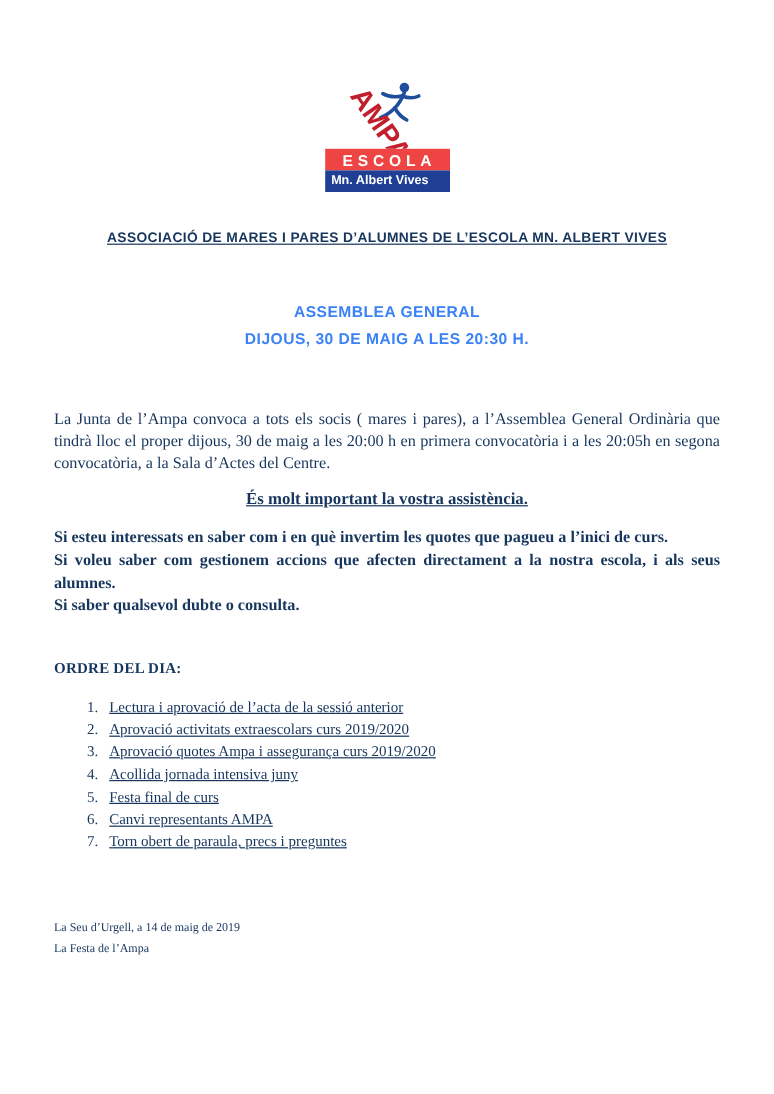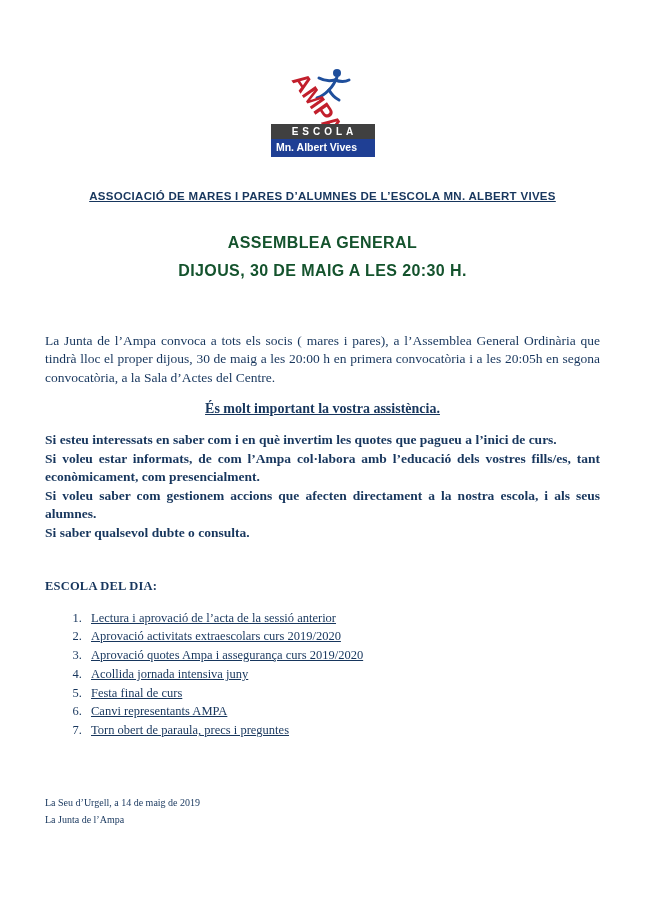--- a/index.html
+++ b/index.html
@@ -24,25 +24,25 @@
   .logo {
     width: 104px;
     margin: 0 auto;
     text-align: center;
   }
   .logo-art {
     display: block;
     margin: 0 auto;
   }
   .logo-bar-orange {
-    background: #404040;
+    background: #ef4444;
     color: #ffffff;
     font-family: "Liberation Sans", sans-serif;
     font-weight: bold;
-    font-size: 10px;
+    font-size: 13px;
     letter-spacing: 4px;
     padding: 3px 0 2px 4px;
     line-height: 1;
   }
   .logo-bar-blue {
     background: #1f3f94;
     color: #ffffff;
     font-family: "Liberation Sans", sans-serif;
     font-weight: bold;
     font-size: 10.5px;
@@ -59,28 +59,28 @@
     font-weight: bold;
     font-size: 11.5px;
     letter-spacing: 0.3px;
     line-height: 1.6;
     color: #17365d;
     text-decoration: underline;
   }
 
   
   .main-title {
-    margin-top: 24px;
+    margin-top: 40px;
     text-align: center;
     font-family: "Liberation Sans", sans-serif;
     font-weight: bold;
-    font-size: 16px;
+    font-size: 13px;
     letter-spacing: 0.4px;
     line-height: 1.78;
-    color: #14532d;
+    color: #3b82f6;
   }
 
   
   .intro {
     margin-top: 46px;
     font-size: 13.5px;
     line-height: 1.36;
     text-align: justify;
   }
   .highlight {
@@ -159,34 +159,33 @@
     <div>ASSEMBLEA GENERAL</div>
     <div>DIJOUS, 30 DE MAIG A LES 20:30 H.</div>
   </div>
 
   <p class="intro">La Junta de l’Ampa convoca a tots els socis ( mares i pares), a l’Assemblea General Ordinària que tindrà lloc el proper dijous, 30 de maig a les 20:00 h en primera convocatòria i a les 20:05h en segona convocatòria, a la Sala d’Actes del Centre.</p>
 
   <p class="highlight">És molt important la vostra assistència.</p>
 
   <div class="points">
     <p class="point">Si esteu interessats en saber com i en què invertim les quotes que pagueu a l’inici de curs.</p>
-    <p class="point">Si voleu estar informats, de com l’Ampa col·labora amb l’educació dels vostres fills/es, tant econòmicament, com presencialment.</p>
     <p class="point">Si voleu saber com gestionem accions que afecten directament a la nostra escola, i als seus alumnes.</p>
     <p class="point">Si saber qualsevol dubte o consulta.</p>
   </div>
 
-  <div class="agenda-title">ESCOLA DEL DIA:</div>
+  <div class="agenda-title">ORDRE DEL DIA:</div>
   <ol class="agenda-list">
     <li>Lectura i aprovació de l’acta de la sessió anterior</li>
     <li>Aprovació activitats extraescolars curs 2019/2020</li>
     <li>Aprovació quotes Ampa i assegurança curs 2019/2020</li>
     <li>Acollida jornada intensiva juny</li>
     <li>Festa final de curs</li>
     <li>Canvi representants AMPA</li>
     <li>Torn obert de paraula, precs i preguntes</li>
   </ol>
 
   <div class="closing">
     <p>La Seu d’Urgell, a 14 de maig de 2019</p>
-    <p>La Junta de l’Ampa</p>
+    <p>La Festa de l’Ampa</p>
   </div>
 
 </div>
 
 </body></html>

